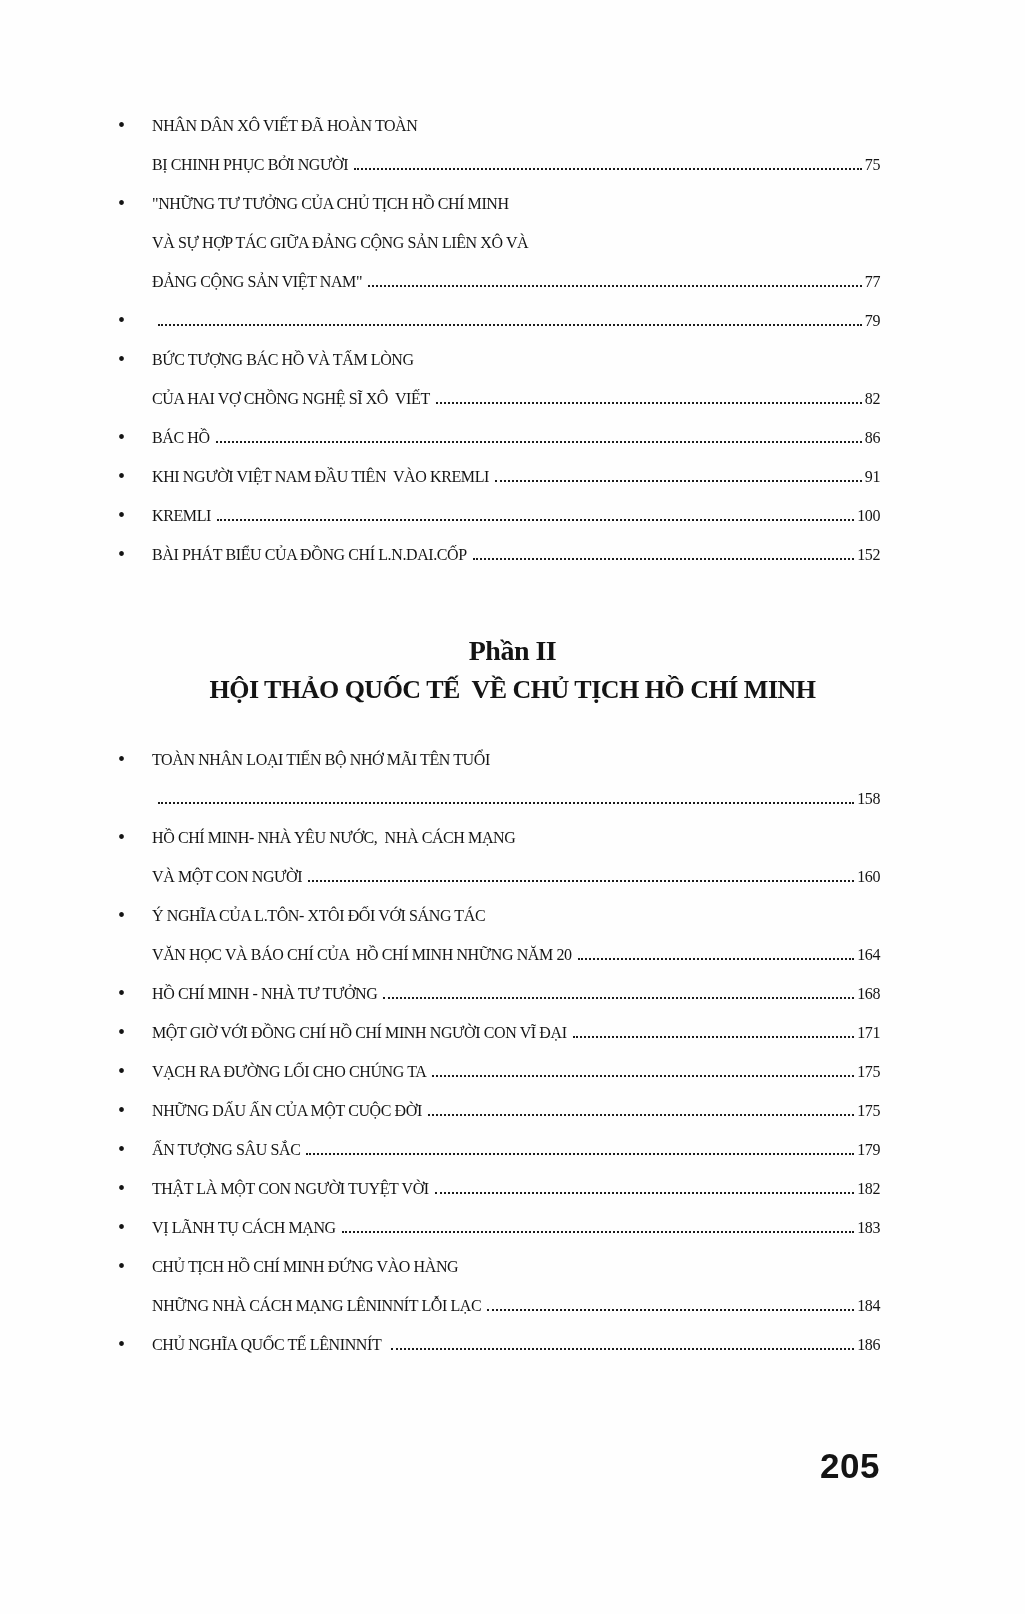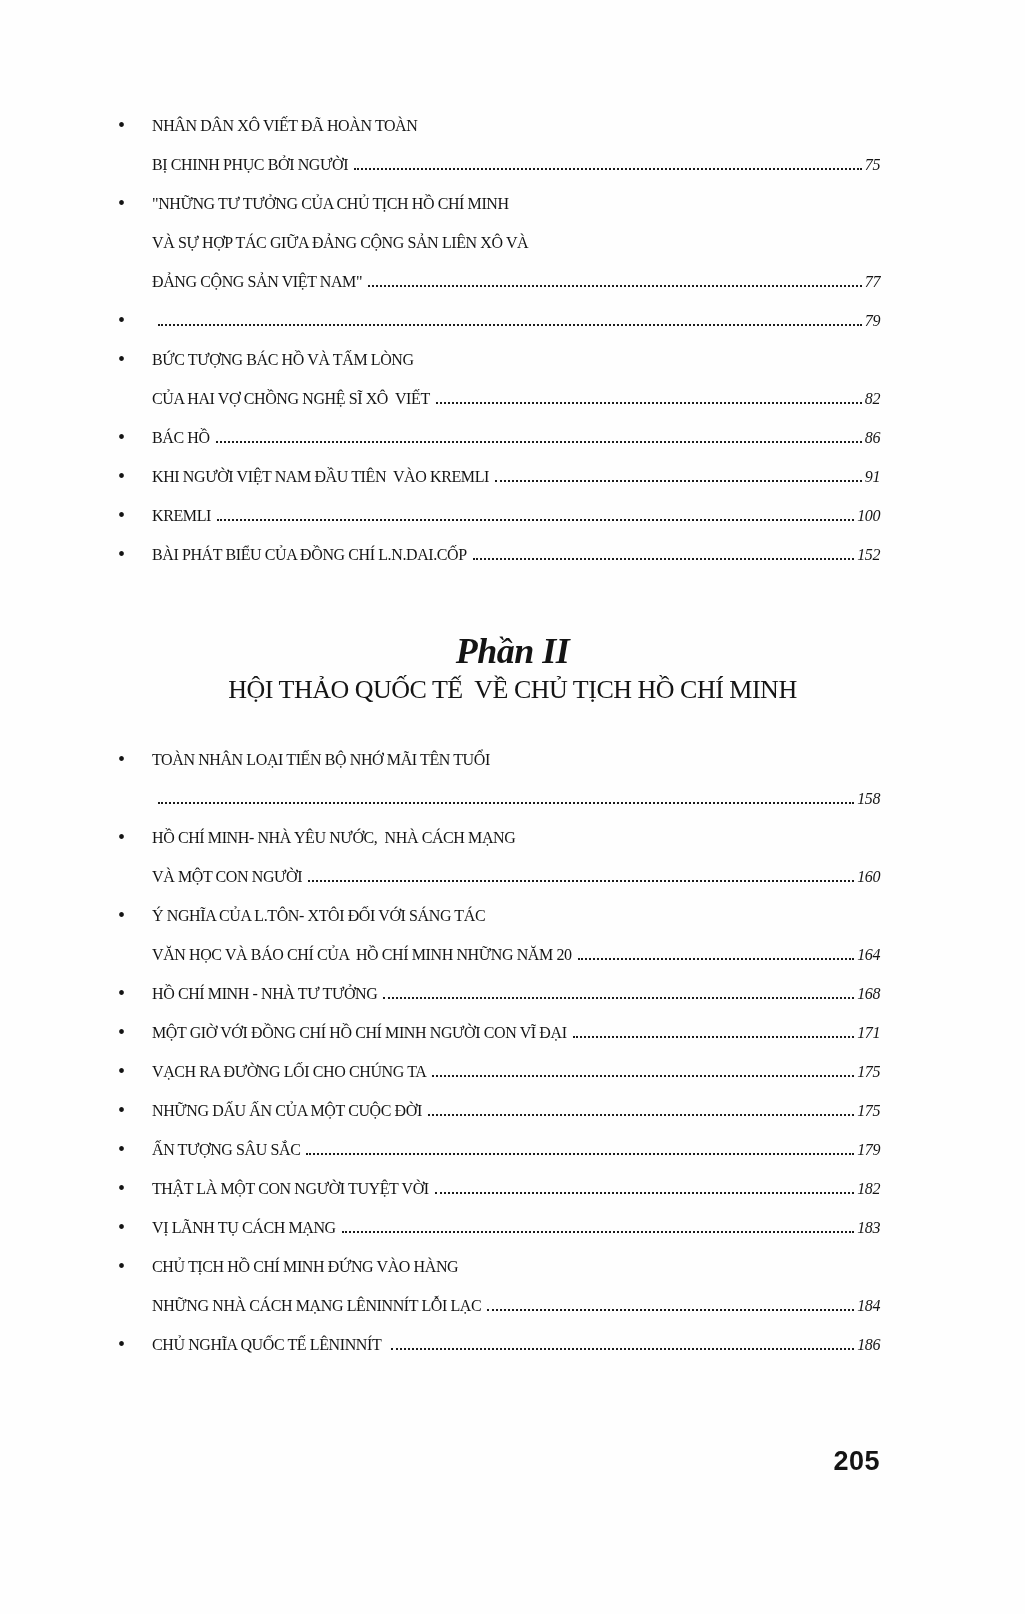--- a/index.html
+++ b/index.html
@@ -49,48 +49,46 @@
     white-space: pre;
   }
   .dots {
     flex: 1 1 10px;
     min-width: 10px;
     border-bottom: 2px dotted #1b1b1b;
     margin: 0 3px 2px 6px;
   }
   .pg {
     white-space: nowrap;
-    font-style: italic;
   }
   .section-header {
     position: absolute;
     top: 632px;
     left: 0;
     width: 100%;
     text-align: center;
   }
   .part-label {
-    font-size: 36px;
+    font-size: 28px;
     font-weight: bold;
-    font-style: italic;
     line-height: 38px;
     letter-spacing: -0.5px;
   }
   .part-title {
     font-size: 26px;
-    font-weight: normal;
+    font-weight: bold;
     line-height: 40px;
     letter-spacing: -0.5px;
     white-space: pre;
   }
   .footer-page-number {
     position: absolute;
     top: 1446px;
     right: 145px;
-    font-size: 27px;
+    font-size: 35px;
     font-weight: bold;
     font-family: "Liberation Sans", "DejaVu Sans", sans-serif;
     letter-spacing: 0.5px;
   }
 </style>
 </head>
 <body>
 
 <div class="toc" id="toc-part1">
     <div class="entry">

